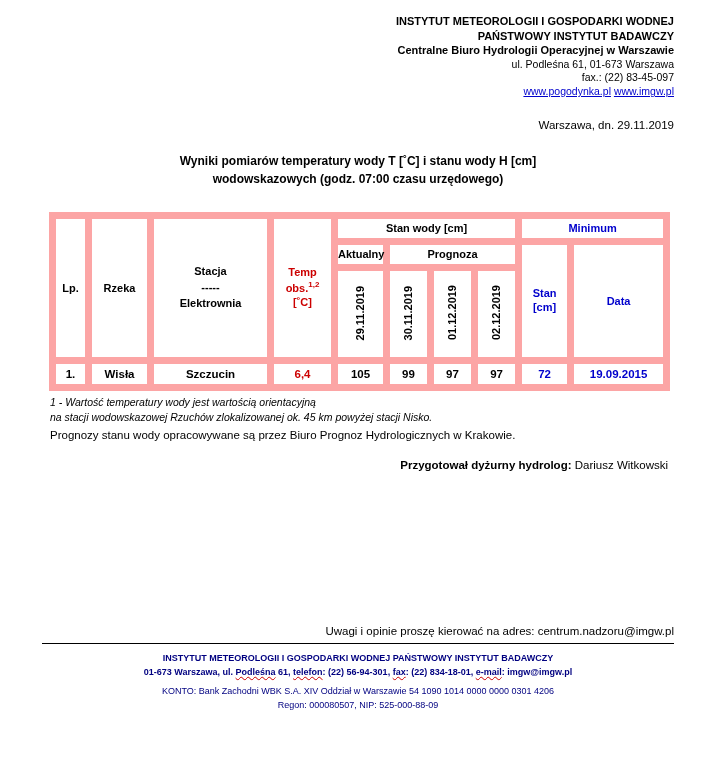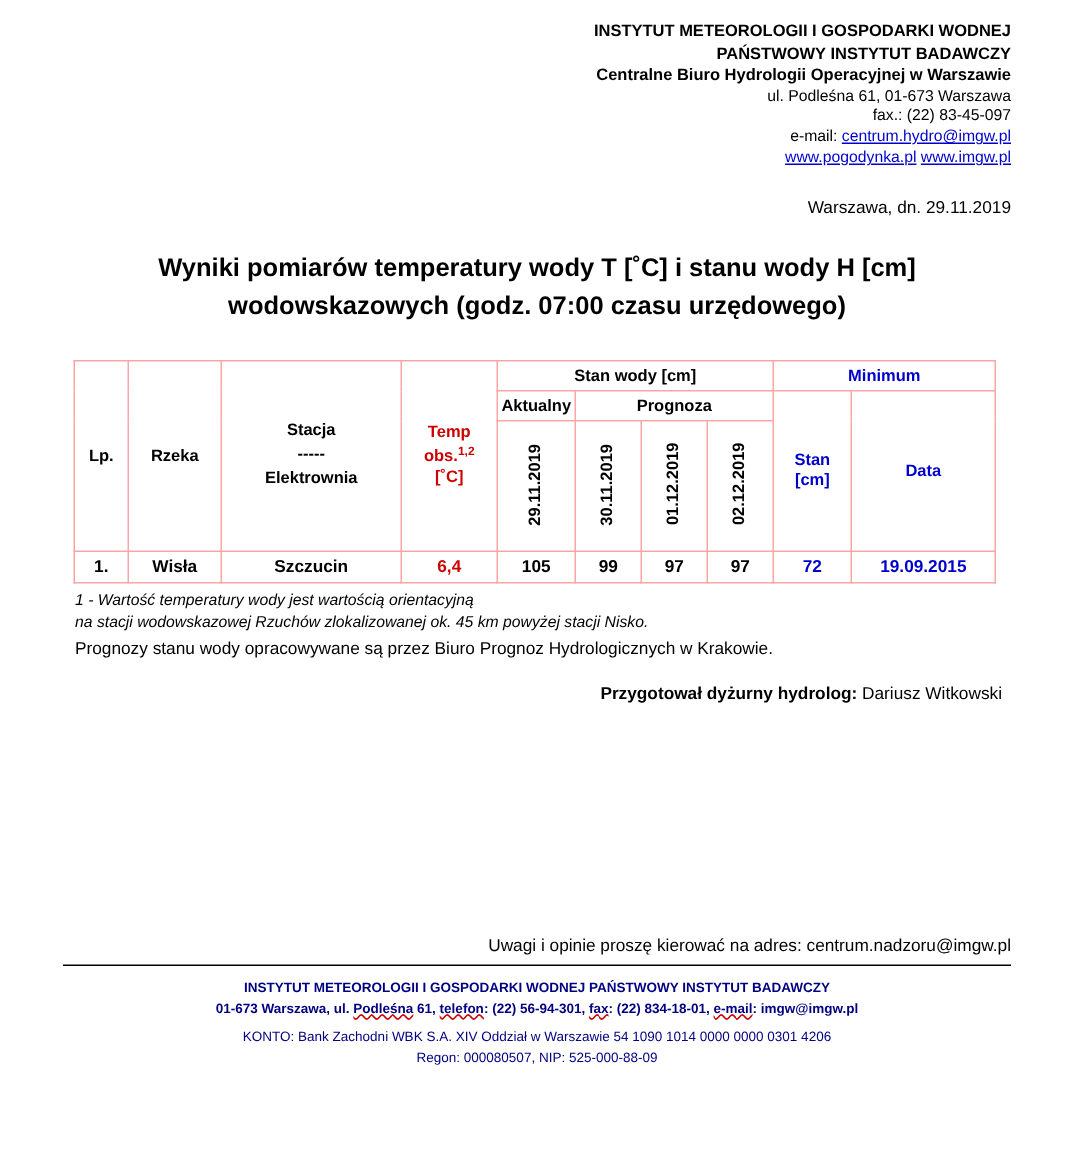--- a/index.html
+++ b/index.html
@@ -53,37 +53,37 @@
   .place-date {
     text-align: right;
     margin-top: 20px;
     font-size: 11.5px;
   }
 
   
   .title {
     text-align: center;
     font-weight: bold;
-    font-size: 17px;
+    font-size: 12px;
     line-height: 1.45;
     margin-top: 22px;
     padding: 0 6px;
   }
 
   
   table.main {
     border-collapse: collapse;
     margin-top: 24px;
     margin-left: 7px;
     width: 614px;
     table-layout: fixed;
   }
   table.main th,
   table.main td {
-    border: 1px solid #fca5a5;
+    border: 7px solid #fca5a5;
     text-align: center;
     vertical-align: middle;
     font-size: 11px;
     padding: 0;
   }
   .grp-stan {
     font-weight: bold;
     height: 19px;
     font-size: 11.5px;
   }
@@ -234,23 +234,20 @@
 <body>
 
 <div class="page">
 
   <div class="letterhead">
     <div class="l1">INSTYTUT  METEOROLOGII I GOSPODARKI WODNEJ</div>
     <div class="l2">PAŃSTWOWY INSTYTUT BADAWCZY</div>
     <div class="l3">Centralne Biuro Hydrologii Operacyjnej w Warszawie</div>
     <div class="addr">ul. Podleśna 61, 01-673 Warszawa</div>
     <div class="fax">fax.: (22) 83-45-097</div>
-    <div class="mail">
-      <span>e-mail: </span><a class="link" href="#">centrum.hydro@imgw.pl</a>
-    </div>
     <div class="web">
       <a class="link" href="#">www.pogodynka.pl</a>
       <a class="link" href="#">www.imgw.pl</a>
     </div>
   </div>
 
   <div class="place-date">Warszawa, dn. 29.11.2019</div>
 
   <div class="title">
     <div><span>Wyniki pomiarów temperatury wody T [</span><span>˚</span><span>C] i stanu wody H [cm]</span></div>

